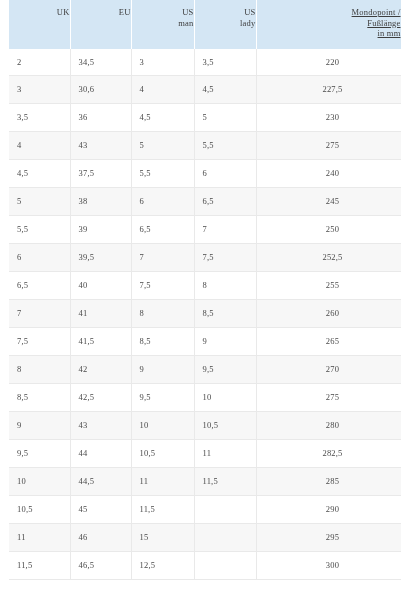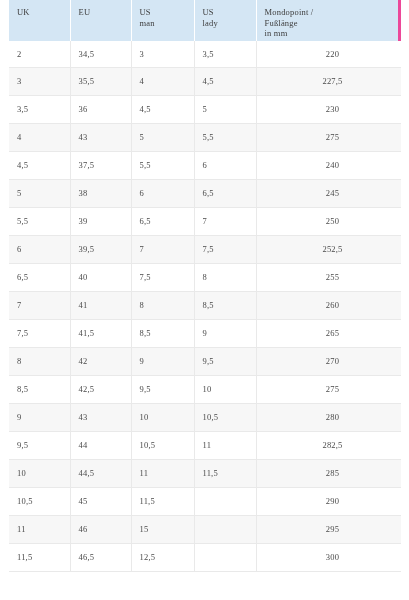--- a/index.html
+++ b/index.html
@@ -29,32 +29,33 @@
     font-size: 8.5px;
   }
   table.size-table col.c-uk   { width: 61px; }
   table.size-table col.c-eu   { width: 61px; }
   table.size-table col.c-usm  { width: 63px; }
   table.size-table col.c-usl  { width: 62px; }
   table.size-table col.c-mp   { width: 145px; }
 
   table.size-table thead th {
     background: #d4e6f4;
-    text-align: left;
+    text-align: right;
     font-weight: normal;
     vertical-align: top;
-    padding: 7px 0 2px 8px;
+    padding: 7px 0 10px 8px;
     height: 28px;
     border-right: 1px solid #ffffff;
     letter-spacing: 0.2px;
     line-height: 10.5px;
     color: #3e3e3e;
   }
   table.size-table thead th:last-child {
-    border-right: 6px solid #ec4899;
+    border-right: 1px solid #ec4899;
+    text-decoration: underline;
   }
   table.size-table thead th .hl {
     display: block;
     white-space: nowrap;
   }
 
   table.size-table tbody td {
     padding: 0 0 0 8px;
     height: 26.95px;
     line-height: 26.95px;
@@ -115,21 +116,21 @@
     <tbody>
         <tr>
           <td>2</td>
           <td>34,5</td>
           <td>3</td>
           <td>3,5</td>
           <td>220</td>
         </tr>
         <tr>
           <td>3</td>
-          <td>35,5</td>
+          <td>30,6</td>
           <td>4</td>
           <td>4,5</td>
           <td>227,5</td>
         </tr>
         <tr>
           <td>3,5</td>
           <td>36</td>
           <td>4,5</td>
           <td>5</td>
           <td>230</td>

